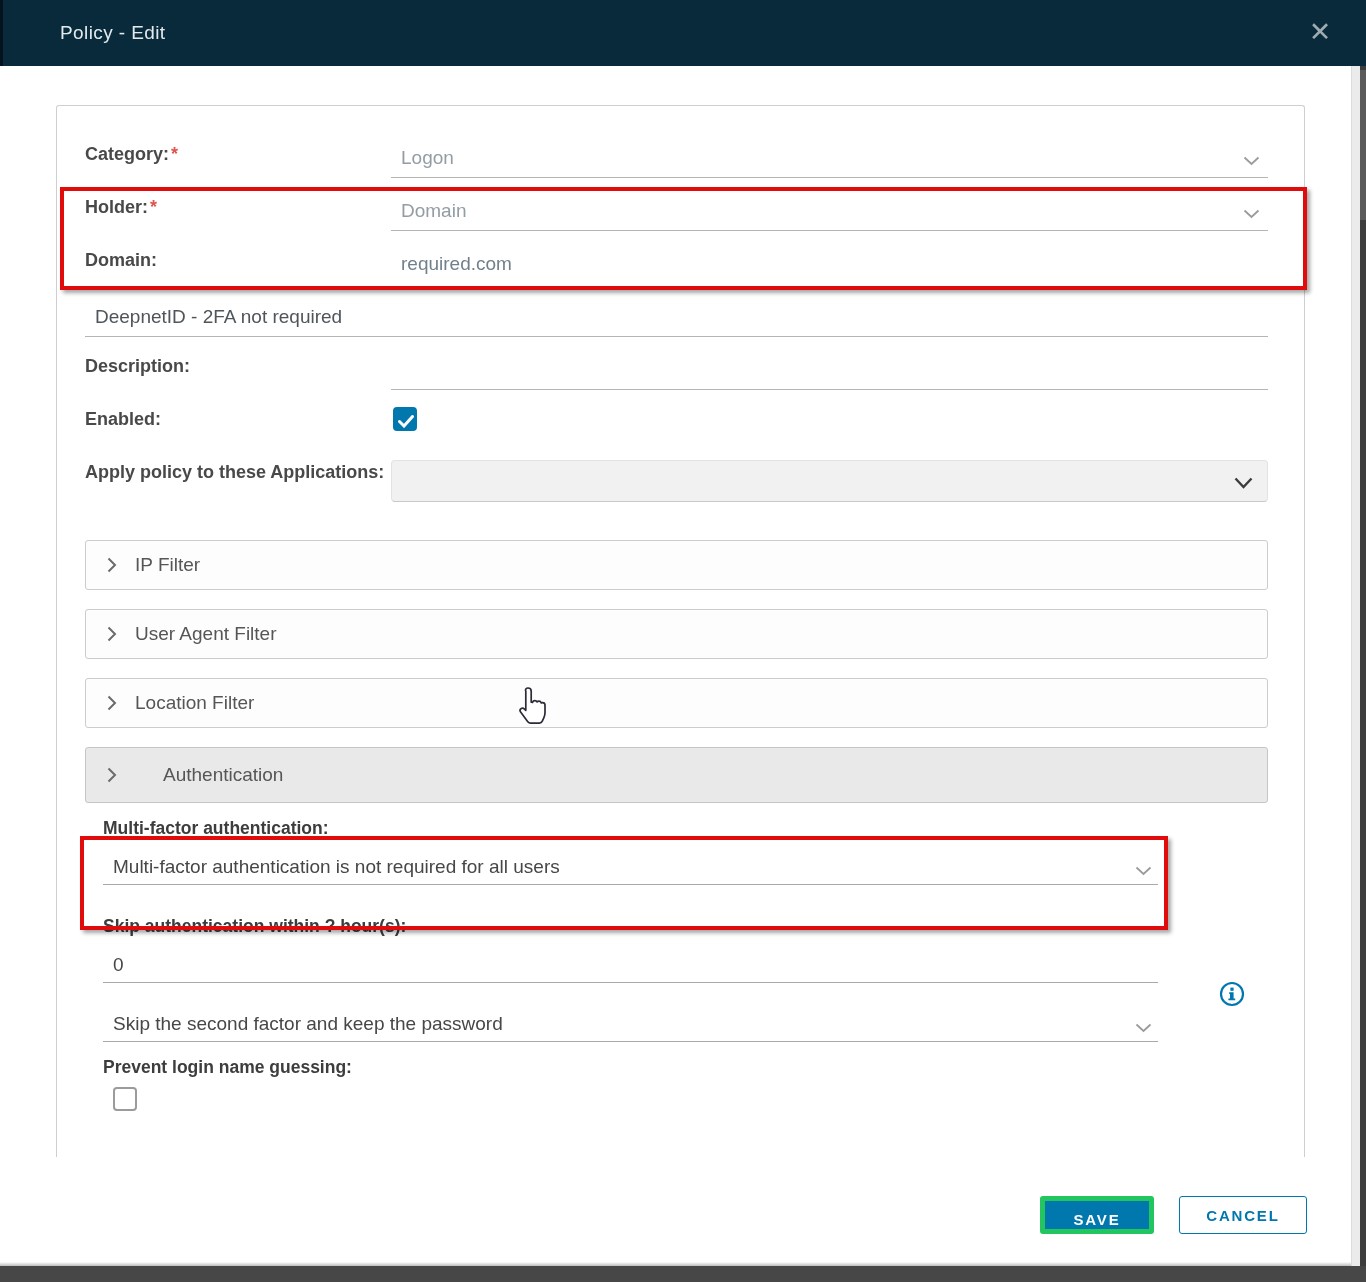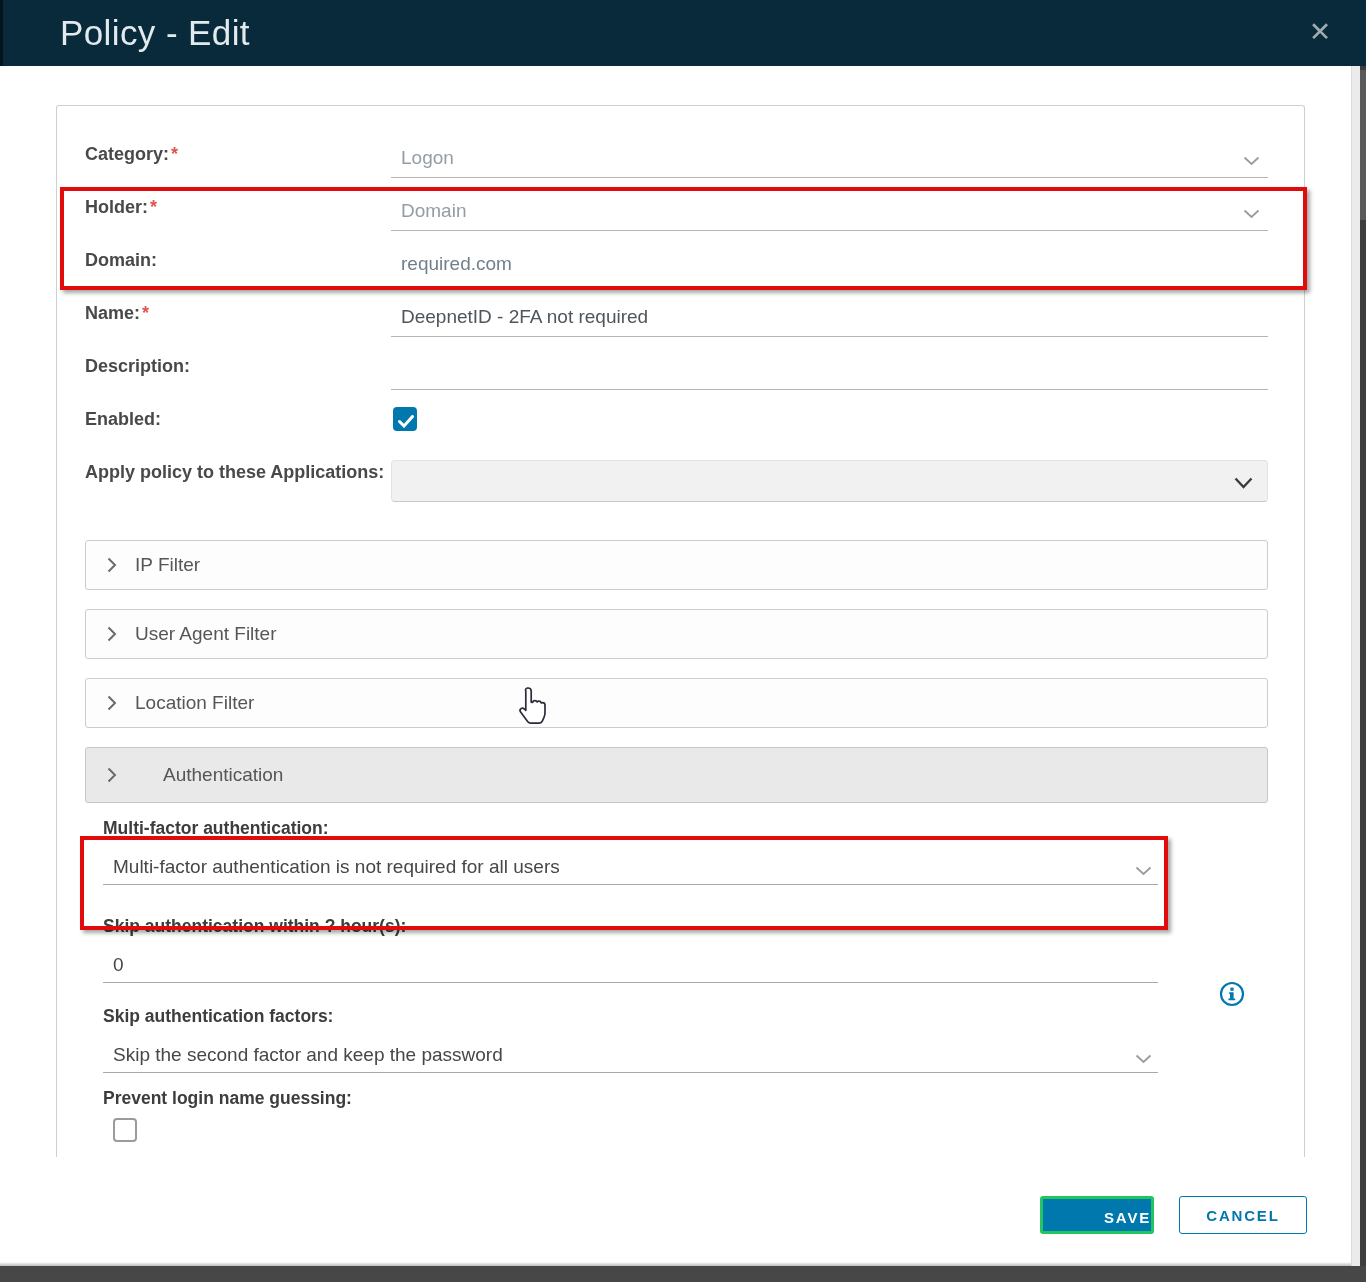--- a/index.html
+++ b/index.html
@@ -3,21 +3,21 @@
 <meta charset="utf-8">
 <style>
   * { margin:0; padding:0; box-sizing:border-box; }
   html,body { background:#fff; }
   body { font-family:"Liberation Sans","DejaVu Sans",sans-serif; }
   .screen { position:relative; width:1366px; height:1282px; background:#fff; overflow:hidden; }
 
   
   .modal-header { position:absolute; left:0; top:0; width:1366px; height:66px; background:#082a3b; }
   .modal-header .left-edge { position:absolute; left:0; top:0; width:3px; height:66px; background:#03141d; }
-  .modal-title { position:absolute; left:60px; top:0; line-height:66px; font-size:35px; font-weight:300; letter-spacing:0.4px; color:#e3eaee; }
+  .modal-title { position:absolute; left:60px; top:0; line-height:66px; font-size:19px; font-weight:300; letter-spacing:0.4px; color:#e3eaee; }
   .close-btn { position:absolute; right:28px; top:14px; width:36px; height:36px; color:#9fabb1; font-size:27px; line-height:36px; text-align:center; cursor:pointer; font-weight:300; }
 
   
   .card { position:absolute; left:56px; top:105px; width:1249px; height:1052px;
           border:1px solid #cfcfcf; border-bottom:none; border-radius:3px 3px 0 0;
           background:#fff; padding:36px 36px 0 28px; overflow:hidden; }
 
   .form-row { display:flex; align-items:flex-start; min-height:37px; margin-bottom:16px; }
   .form-row.center { }
   .form-row.top { align-items:flex-start; }
@@ -54,21 +54,21 @@
   .auth-field .value { font-size:19px; color:#474747; }
   .auth-field .chev { position:absolute; right:6px; top:14px; }
   .auth-gap { margin-top:30px; }
   .auth-gap-sm { margin-top:22px; }
   .prevent-check { margin-left:10px; margin-top:8px; }
   .info-badge { position:absolute; left:1162px; top:875px; width:26px; height:26px; }
 
   
   .footer { position:absolute; top:1196px; right:59px; display:flex; gap:25px; }
   .btn { height:38px; border-radius:3px; font-size:15px; font-weight:600; letter-spacing:1.8px; text-align:center; line-height:38px; cursor:pointer; font-family:"Liberation Sans",sans-serif; }
-  .btn-save { width:114px; background:#0077ad; color:#ffffff; border:3px solid #22c55e;text-align:right; }
+  .btn-save { width:114px; background:#0077ad; color:#ffffff; border:5px solid #22c55e; }
   .btn-cancel { width:128px; background:#ffffff; color:#0077ad; border:1px solid #0077ad; }
 
   
   .scroll-track { position:absolute; left:1351px; top:66px; width:9px; height:1200px; background:#ebebeb; border-left:1px solid #dcdcdc; }
   .right-strip { position:absolute; left:1360px; top:66px; width:6px; height:1216px; background:#3d3d3d; }
   .right-strip .page-thumb { position:absolute; left:0; top:4px; width:6px; height:150px; background:#5a5a5a; }
   .bottom-strip { position:absolute; left:0; top:1266px; width:1366px; height:16px; background:#474747; }
   .modal-bottom-shadow { position:absolute; left:0; top:1262px; width:1366px; height:4px; background:linear-gradient(#fff,#bdbdbd); }
 
   
@@ -127,23 +127,20 @@
     <div class="form-row">
       <div class="form-label">
         <span>Domain:</span>
       </div>
       <div class="form-field">
         <div class="plain-value">required.com</div>
       </div>
     </div>
 
     <div class="form-row">
-      <div class="form-label">
-        <span>Name:</span><span class="req">*</span>
-      </div>
       <div class="form-field">
         <div class="select-line">
           <span class="value">DeepnetID - 2FA not required</span>
         </div>
       </div>
     </div>
 
     <div class="form-row">
       <div class="form-label">
         <span>Description:</span>
@@ -234,21 +231,20 @@
       </div>
 
       <div class="auth-gap">
         <div class="auth-label">Skip authentication within ? hour(s):</div>
         <div class="auth-field">
           <span class="value">0</span>
         </div>
       </div>
 
       <div class="auth-gap-sm">
-        <div class="auth-label">Skip authentication factors:</div>
         <div class="auth-field">
           <span class="value">Skip the second factor and keep the password</span>
           <span class="chev">
             <svg width="17" height="10" viewBox="0 0 17 10">
                 <path d="M1.5 1.5l7 6.5 7-6.5" fill="none" stroke="#9b9b9b" stroke-width="1.8"></path>
               </svg>
           </span>
         </div>
       </div>
 

